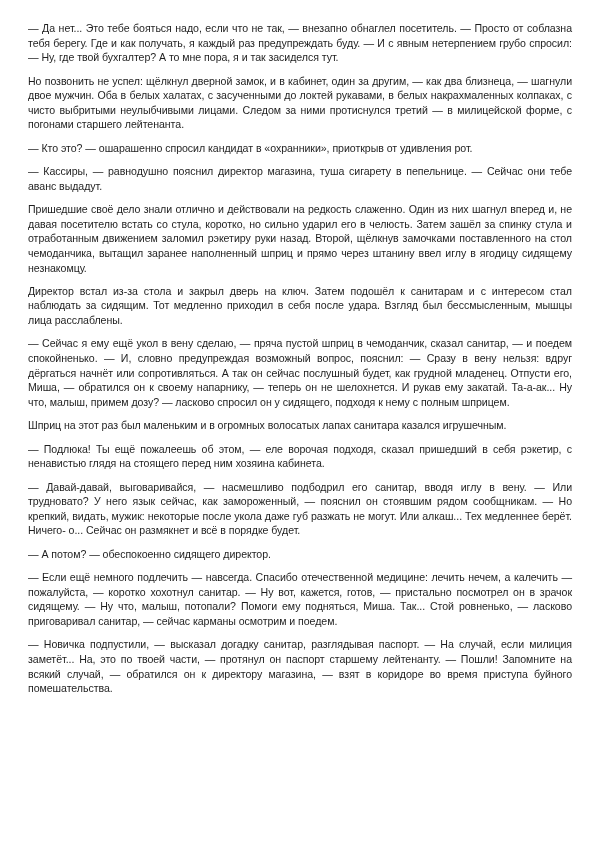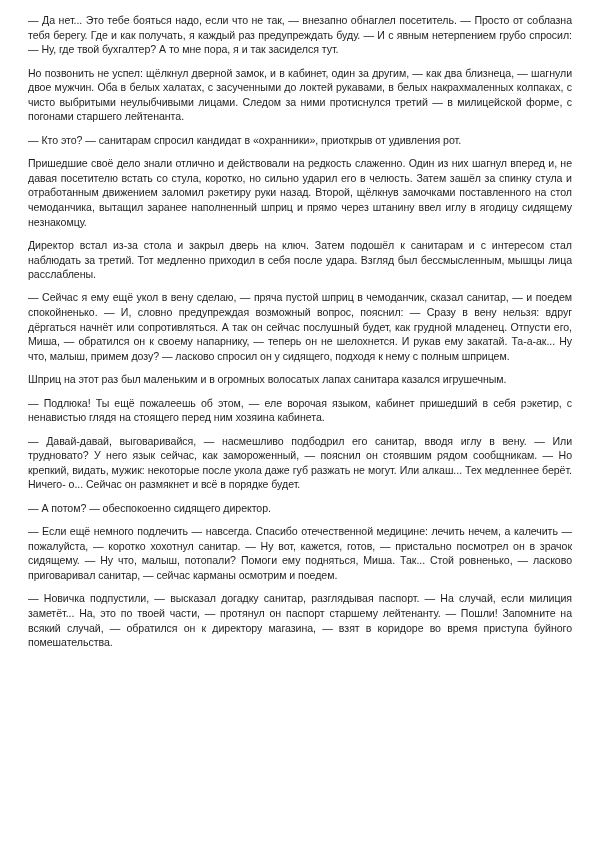--- a/index.html
+++ b/index.html
@@ -9,43 +9,44 @@
   }
   body {
     width: 600px;
     height: 849px;
     overflow: hidden;
     position: relative;
   }
   .page {
     position: absolute;
     left: 28px;
-    top: 13px;
+    top: 21px;
     width: 544px;
     font-family: "Liberation Sans", sans-serif;
     font-size: 10.6px;
     line-height: 14.6px;
     color: #1e1e1e;
   }
   .para {
     margin: 0 0 8.8px 0;
     text-align: justify;
     letter-spacing: -0.05px;
   }
   .para:last-child { margin-bottom: 0; }
 </style>
 </head>
 <body>
 
 <div class="page">
   <p class="para">— Да нет... Это тебе бояться надо, если что не так, — внезапно обнаглел посетитель. — Просто от соблазна тебя берегу. Где и как получать, я каждый раз предупреждать буду. — И с явным нетерпением грубо спросил: — Ну, где твой бухгалтер? А то мне пора, я и так засиделся тут.</p>
   <p class="para">Но позвонить не успел: щёлкнул дверной замок, и в кабинет, один за другим, — как два близнеца, — шагнули двое мужчин. Оба в белых халатах, с засученными до локтей рукавами, в белых накрахмаленных колпаках, с чисто выбритыми неулыбчивыми лицами. Следом за ними протиснулся третий — в милицейской форме, с погонами старшего лейтенанта.</p>
-  <p class="para">— Кто это? — санитарам спросил кандидат в «охранники», приоткрыв от удивления рот.</p>
+  <p class="para">— Кто это? — ошарашенно спросил кандидат в «охранники», приоткрыв от удивления рот.</p>
+  <p class="para">— Кассиры, — равнодушно пояснил директор магазина, туша сигарету в пепельнице. — Сейчас они тебе аванс выдадут.</p>
   <p class="para">Пришедшие своё дело знали отлично и действовали на редкость слаженно. Один из них шагнул вперед и, не давая посетителю встать со стула, коротко, но сильно ударил его в челюсть. Затем зашёл за спинку стула и отработанным движением заломил рэкетиру руки назад. Второй, щёлкнув замочками поставленного на стол чемоданчика, вытащил заранее наполненный шприц и прямо через штанину ввел иглу в ягодицу сидящему незнакомцу.</p>
-  <p class="para">Директор встал из-за стола и закрыл дверь на ключ. Затем подошёл к санитарам и с интересом стал наблюдать за третий. Тот медленно приходил в себя после удара. Взгляд был бессмысленным, мышцы лица расслаблены.</p>
+  <p class="para">Директор встал из-за стола и закрыл дверь на ключ. Затем подошёл к санитарам и с интересом стал наблюдать за сидящим. Тот медленно приходил в себя после удара. Взгляд был бессмысленным, мышцы лица расслаблены.</p>
   <p class="para">— Сейчас я ему ещё укол в вену сделаю, — пряча пустой шприц в чемоданчик, сказал санитар, — и поедем спокойненько. — И, словно предупреждая возможный вопрос, пояснил: — Сразу в вену нельзя: вдруг дёргаться начнёт или сопротивляться. А так он сейчас послушный будет, как грудной младенец. Отпусти его, Миша, — обратился он к своему напарнику, — теперь он не шелохнется. И рукав ему закатай. Та-а-ак... Ну что, малыш, примем дозу? — ласково спросил он у сидящего, подходя к нему с полным шприцем.</p>
   <p class="para">Шприц на этот раз был маленьким и в огромных волосатых лапах санитара казался игрушечным.</p>
-  <p class="para">— Подлюка! Ты ещё пожалеешь об этом, — еле ворочая языком, кабинет пришедший в себя рэкетир, с ненавистью глядя на стоящего перед ним хозяина кабинета.</p>
+  <p class="para">— Подлюка! Ты ещё пожалеешь об этом, — еле ворочая подходя, сказал пришедший в себя рэкетир, с ненавистью глядя на стоящего перед ним хозяина кабинета.</p>
   <p class="para">— Давай-давай, выговаривайся, — насмешливо подбодрил его санитар, вводя иглу в вену. — Или трудновато? У него язык сейчас, как замороженный, — пояснил он стоявшим рядом сообщникам. — Но крепкий, видать, мужик: некоторые после укола даже губ разжать не могут. Или алкаш... Тех медленнее берёт. Ничего- о... Сейчас он размякнет и всё в порядке будет.</p>
   <p class="para">— А потом? — обеспокоенно сидящего директор.</p>
   <p class="para">— Если ещё немного подлечить — навсегда. Спасибо отечественной медицине: лечить нечем, а калечить — пожалуйста, — коротко хохотнул санитар. — Ну вот, кажется, готов, — пристально посмотрел он в зрачок сидящему. — Ну что, малыш, потопали? Помоги ему подняться, Миша. Так... Стой ровненько, — ласково приговаривал санитар, — сейчас карманы осмотрим и поедем.</p>
   <p class="para">— Новичка подпустили, — высказал догадку санитар, разглядывая паспорт. — На случай, если милиция заметёт... На, это по твоей части, — протянул он паспорт старшему лейтенанту. — Пошли! Запомните на всякий случай, — обратился он к директору магазина, — взят в коридоре во время приступа буйного помешательства.</p>
 </div>
 
 </body></html>

